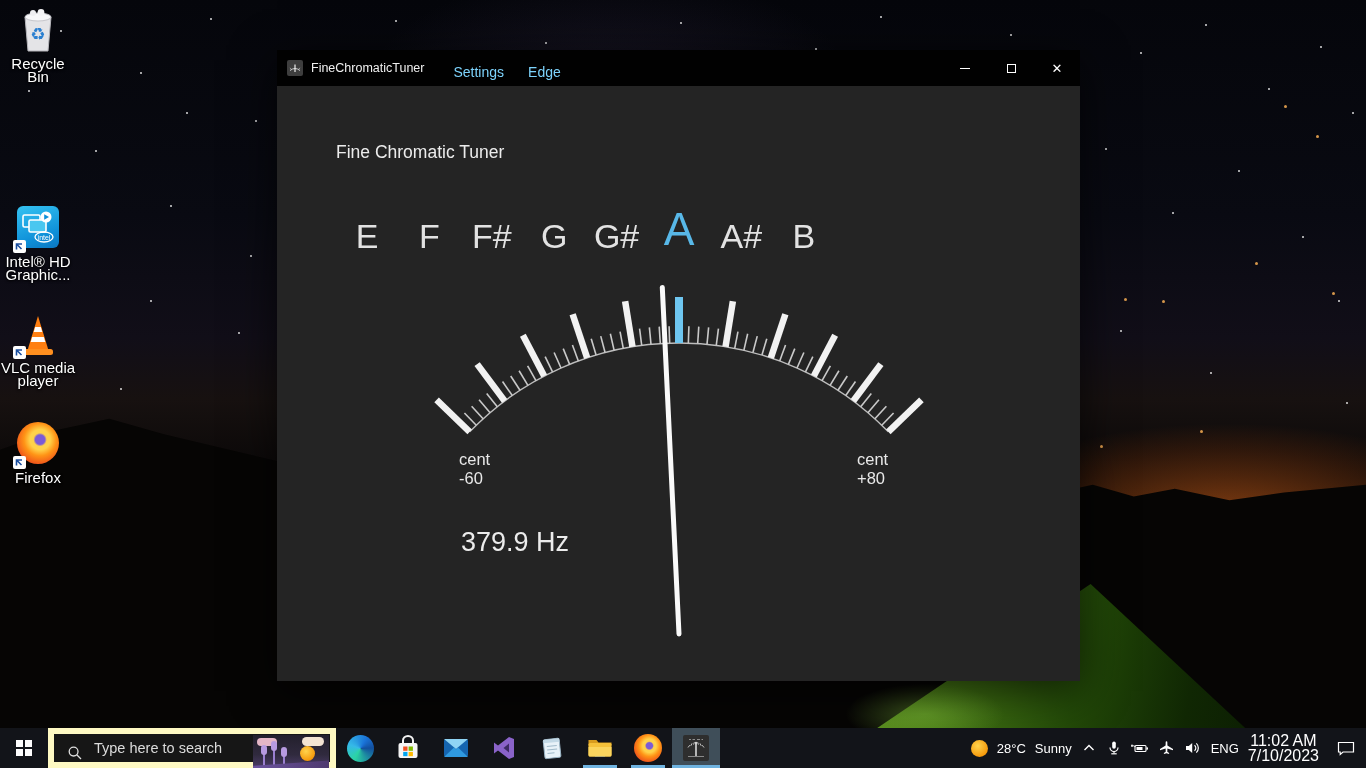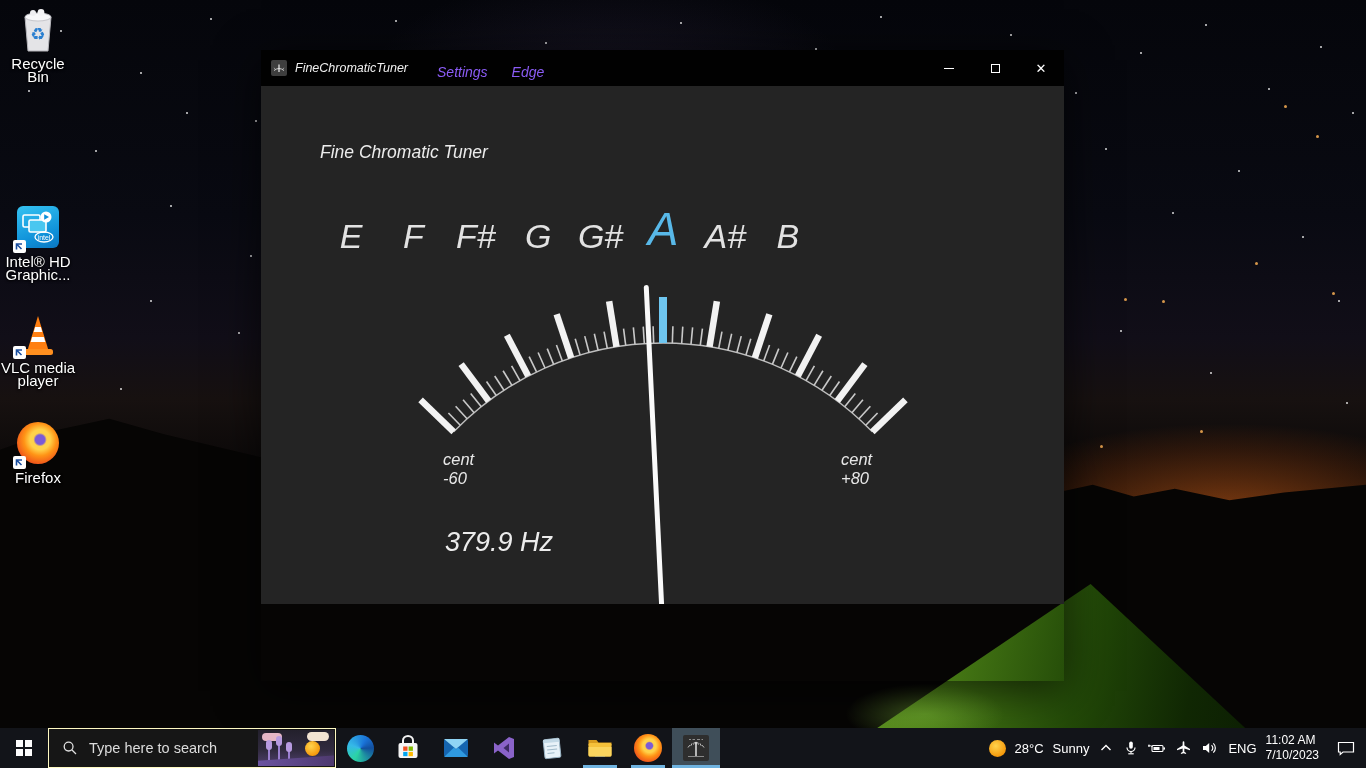--- a/index.html
+++ b/index.html
@@ -44,50 +44,50 @@
   .circle-edge { width:42px; height:42px; margin:2px auto; border-radius:50%;
     background:conic-gradient(from 210deg,#2bd4a4,#35b9e8 22%,#1a73d8 50%,#124f9e 66%,#2bd4a4 100%); position:relative; overflow:hidden;}
   .circle-edge::after { content:""; position:absolute; inset:0; border-radius:50%;
     background:radial-gradient(circle at 38% 62%, rgba(10,50,120,.55) 0 24%, transparent 46%); }
   .circle-ff { width:42px; height:42px; margin:2px auto; border-radius:50%;
     background:radial-gradient(circle at 55% 42%,#7b5bd6 0 14%,#ffd24a 20% 30%,#ff9416 48%,#f0581a 72%,#c93f0e 100%); }
   .intel-sq { width:42px; height:42px; margin:2px auto; border-radius:6px;
     background:linear-gradient(160deg,#35c3f2,#0e8fd8 70%,#0b76c0); position:relative; }
 
   
-  .window { position:absolute; left:261px; top:50px; width:803px; height:631px;
-    box-shadow:0 10px 42px rgba(0,0,0,.65);font-style:italic; }
+  .window { position:absolute; left:277px; top:50px; width:803px; height:631px;
+    box-shadow:0 10px 42px rgba(0,0,0,.65); }
   .titlebar { height:36px; background:#010101; display:flex; align-items:stretch; color:#fff; }
   .tb-icon { width:16px; height:16px; margin:10px 8px 0 10px; }
   .tb-title { font-size:12.5px; color:#f0f0f0; margin-top:11px; }
   .menubar { display:flex; margin-left:17px; }
-  .menu-item { font-size:14px; color:#8b5cf6; padding:14px 12px 0 12px; cursor:default; }
+  .menu-item { font-size:14px; color:#7dd3fc; padding:14px 12px 0 12px; cursor:default; }
   .tb-spacer { flex:1; }
   .tb-btn { width:46px; display:flex; align-items:center; justify-content:center; color:#fff; }
   .glyph-min { width:10px; height:1px; background:#fff; }
   .glyph-max { width:9px; height:9px; border:1px solid #fff; }
   .glyph-close { font-size:13px; line-height:13px; }
-  .winbody { position:relative; height:518px; background:#242424; overflow:hidden; }
+  .winbody { position:relative; height:595px; background:#242424; overflow:hidden; }
   .heading { position:absolute; left:59px; top:56px; font-size:17.5px; color:#ececec; }
   .notes { position:absolute; left:0; top:108px; width:100%; height:62px; }
   .note { position:absolute; bottom:0; transform:translateX(-50%); font-size:34px; color:#e2e2e2; cursor:default; }
   .note.selected { font-size:46px; }
   #gauge-svg { position:absolute; left:0; top:0; }
   .cent-label { position:absolute; font-size:16.5px; line-height:19px; color:#e8e8e8; }
   .cent-left { left:182px; top:364px; }
   .cent-right { left:580px; top:364px; }
   .freq { position:absolute; left:184px; top:441px; font-size:27px; color:#ececec; }
 
   
   .taskbar { position:absolute; left:0; top:728px; width:1366px; height:40px; background:#121419;
     display:flex; align-items:stretch; z-index:5; }
   .start-btn { width:48px; display:flex; align-items:center; justify-content:center; }
   .winlogo { width:16px; height:16px; display:grid; grid-template-columns:1fr 1fr; grid-template-rows:1fr 1fr; gap:2px; }
   .winlogo div { background:#fdfdfd; }
-  .searchbox { position:relative; width:288px; background:#161616; border:1px solid #fef9c3; display:flex; align-items:center; }
+  .searchbox { position:relative; width:288px; background:#161616; border:6px solid #fef9c3; display:flex; align-items:center; }
   .searchbox input { position:absolute; inset:0; background:transparent; border:0; outline:0;
     color:#e8e8e8; font-size:14.5px; padding-left:40px; font-family:inherit; }
   .searchbox input::placeholder { color:#dcdcdc; opacity:1; }
   .mag { position:absolute; left:13px; top:11px; }
   .search-art { position:absolute; right:1px; top:1px; width:76px; height:36px; overflow:hidden;
     background:linear-gradient(180deg,#23202c 0%,#302a3e 55%,#514070 100%); }
   .cloud1 { position:absolute; left:4px; top:3px; width:20px; height:8px; border-radius:6px; background:#e5b6c6; }
   .cloud2 { position:absolute; right:5px; top:2px; width:22px; height:9px; border-radius:7px; background:#f2e3d2; }
   .sun2 { position:absolute; right:14px; top:11px; width:15px; height:15px; border-radius:50%;
     background:radial-gradient(circle at 40% 35%,#ffd34d,#f59a0c 70%,#dd7e00); }
@@ -101,21 +101,21 @@
   .app-btn.running .ul { display:block; }
   .app-btn.active .ul { left:0; right:0; }
   .edge-sm { width:27px; height:27px; border-radius:50%;
     background:conic-gradient(from 210deg,#2bd4a4,#35b9e8 22%,#1a73d8 50%,#124f9e 66%,#2bd4a4 100%); }
   .ff-sm { width:28px; height:28px; border-radius:50%;
     background:radial-gradient(circle at 55% 42%,#7b5bd6 0 14%,#ffd24a 20% 30%,#ff9416 48%,#f0581a 72%,#c93f0e 100%); }
   .tray { margin-left:auto; display:flex; align-items:center; gap:9px; padding-right:10px; color:#fff; }
   .tray .txt { font-size:13px; }
   .sun-tray { width:17px; height:17px; border-radius:50%;
     background:radial-gradient(circle at 40% 35%,#ffd34d,#f59a0c 70%,#dd7e00); }
-  .clock { font-size:12px; line-height:15px; }
+  .clock { font-size:16px; line-height:15px; text-align:center; }
   .tico { display:flex; align-items:center; justify-content:center; }
 </style>
 </head>
 <body>
 
 <div class="desktop">
   <div class="sky-cast"></div>
   <div class="glow-right"></div>
   <div class="glow-left"></div>
   <div class="stars"></div>

